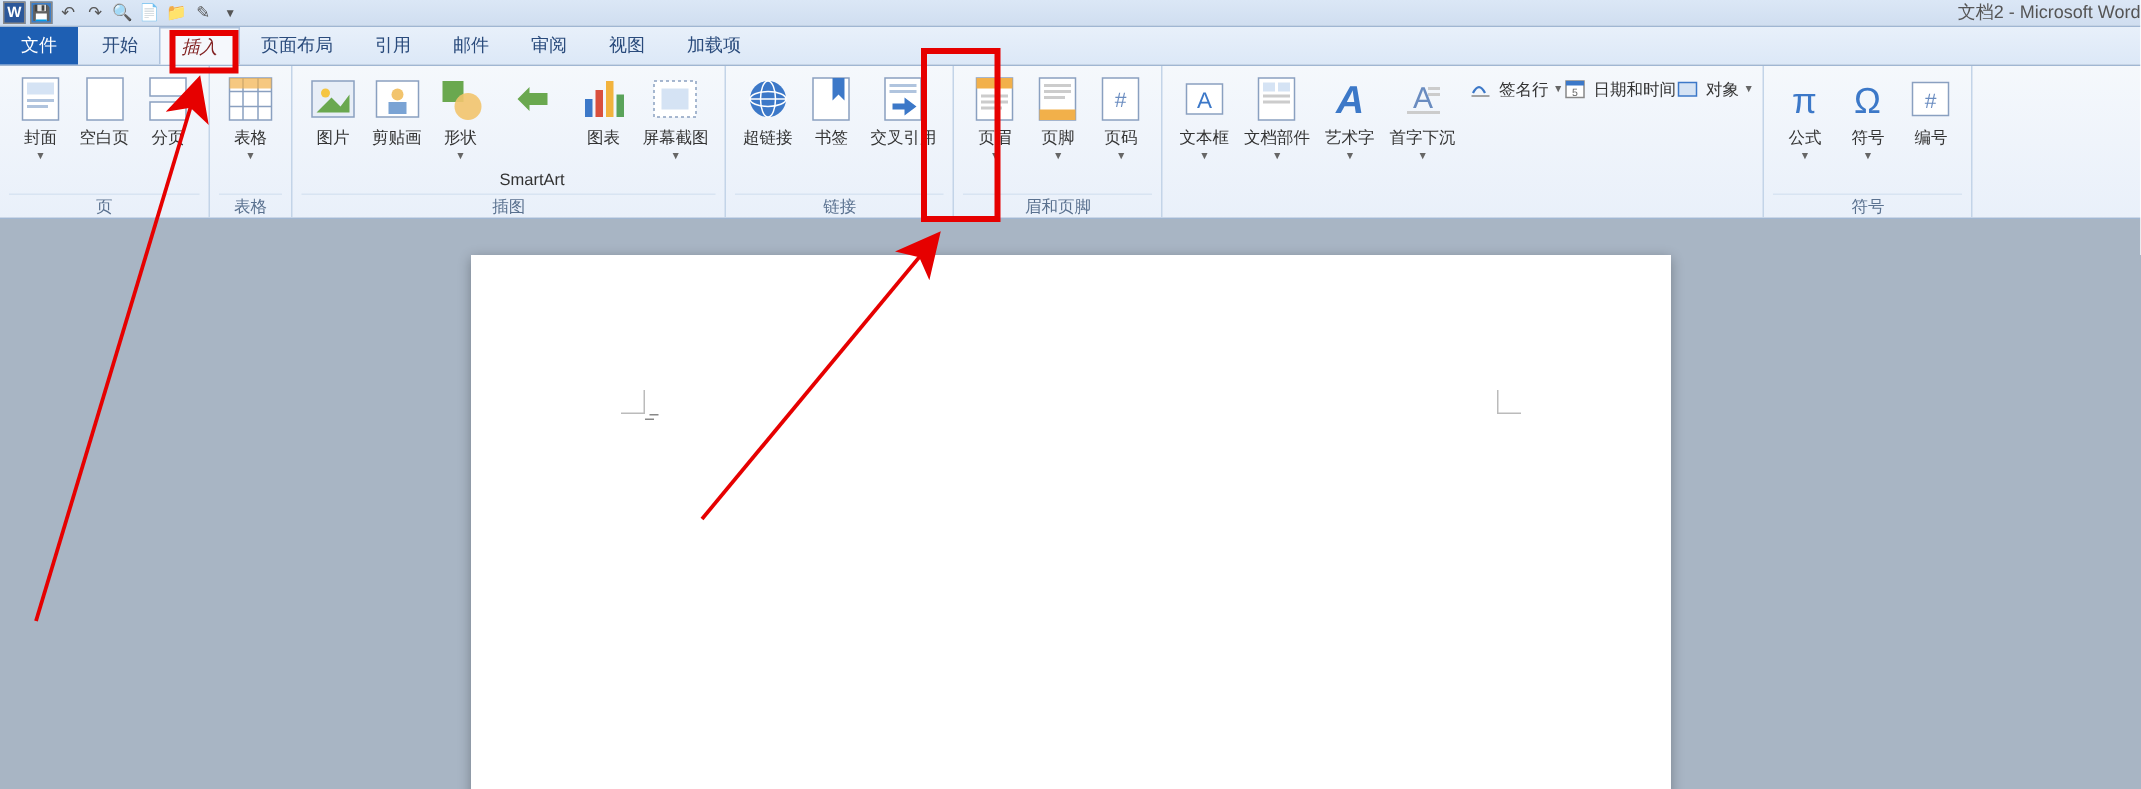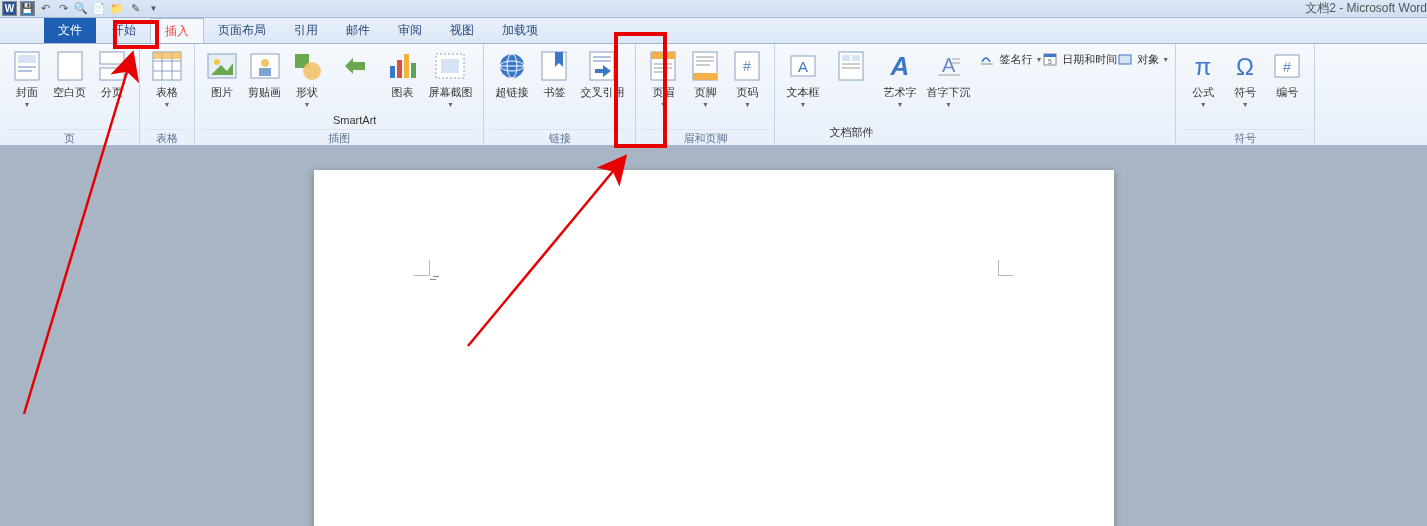--- a/index.html
+++ b/index.html
@@ -10,22 +10,22 @@
   .qat { height:18px; background:linear-gradient(#dbe7f6,#d0def0); border-bottom:1px solid #a0b6d2; display:flex; align-items:center; padding-left:2px; position:relative; }
   .qat .box { width:15px; height:15px; border:1px solid #888; display:flex; align-items:center; justify-content:center; font-size:10px; margin-right:3px; background:#fff; }
   .qat .w { background:#2b579a; color:#fff; font-weight:bold; }
   .qat .save { background:#3a7dc8; color:#fff; }
   .qat .ic { width:15px; height:15px; display:flex; align-items:center; justify-content:center; font-size:11px; margin-right:3px; color:#555; }
   .qat .title { position:absolute; left:0; right:0; text-align:right; font-size:12px; color:#555; pointer-events:none; }
 
   
   .tabs { height:26px; background:linear-gradient(#e8f0fa,#dce8f7); border-bottom:1px solid #a0b6d2; display:flex; align-items:stretch; }
   .tab { padding:0 14px; display:flex; align-items:center; font-size:12px; color:#2a4b7c; cursor:default; position:relative; }
-  .tab.file { background:#1e5fb3; color:#fff; font-weight:normal; margin-right:2px;margin-left:44px; }
-  .tab.active { background:#f5f8fc; color:#ef4444; border-top:1px solid #b0c4de; border-left:1px solid #b0c4de; border-right:1px solid #b0c4de; }
+  .tab.file { background:#1e5fb3; color:#fff; font-weight:normal; margin-right:2px; }
+  .tab.active { background:#f5f8fc; color:#7f1d1d; border-top:1px solid #b0c4de; border-left:1px solid #b0c4de; border-right:1px solid #b0c4de;font-style:italic; }
 
   
   .ribbon { height:102px; background:linear-gradient(#f5f8fc,#e9f0fa); border-bottom:1px solid #a0b6d2; display:flex; align-items:stretch; }
   .group { border-right:1px solid #c3d4e8; padding:4px 6px 0 6px; display:flex; flex-direction:column; justify-content:space-between; }
   .group .row { flex:1; display:flex; align-items:flex-start; }
   .group .label { text-align:center; font-size:11px; color:#5a718f; height:16px; line-height:16px; border-top:1px solid #d8e4f2; }
   .btn { display:flex; flex-direction:column; align-items:center; justify-content:flex-start; padding:2px 4px; margin:0 1px; font-size:11px; color:#333; min-width:34px; }
   .btn .glyph { width:32px; height:32px; margin-bottom:4px; display:flex; align-items:center; justify-content:center; }
   .btn .txt { line-height:13px; text-align:center; white-space:nowrap; }
   .btn .arrow { font-size:7px; color:#666; margin-top:2px; }
@@ -285,21 +285,21 @@
       <div class="btn">
         <div class="glyph">
           <svg width="28" height="28">
               <rect x="2" y="4" width="24" height="20" fill="#fff" stroke="#8aa0c0"></rect>
               <text x="14" y="20" font-size="15" fill="#3c78c8" text-anchor="middle">A</text>
             </svg>
         </div>
         <span class="txt">文本框</span>
         <span class="arrow">▼</span>
       </div>
-      <div class="btn" style="min-width:48px;gap:40px;">
+      <div class="btn" style="min-width:48px;">
         <div class="glyph">
           <svg width="26" height="30">
               <rect x="1" y="1" width="24" height="28" fill="#fff" stroke="#8aa0c0"></rect>
               <rect x="4" y="4" width="8" height="6" fill="#d5e3f4"></rect>
               <rect x="14" y="4" width="8" height="6" fill="#d5e3f4"></rect>
               <rect x="4" y="12" width="18" height="2" fill="#ccc"></rect>
               <rect x="4" y="16" width="18" height="2" fill="#ccc"></rect>
             </svg>
         </div>
         <span class="txt">文档部件</span>

